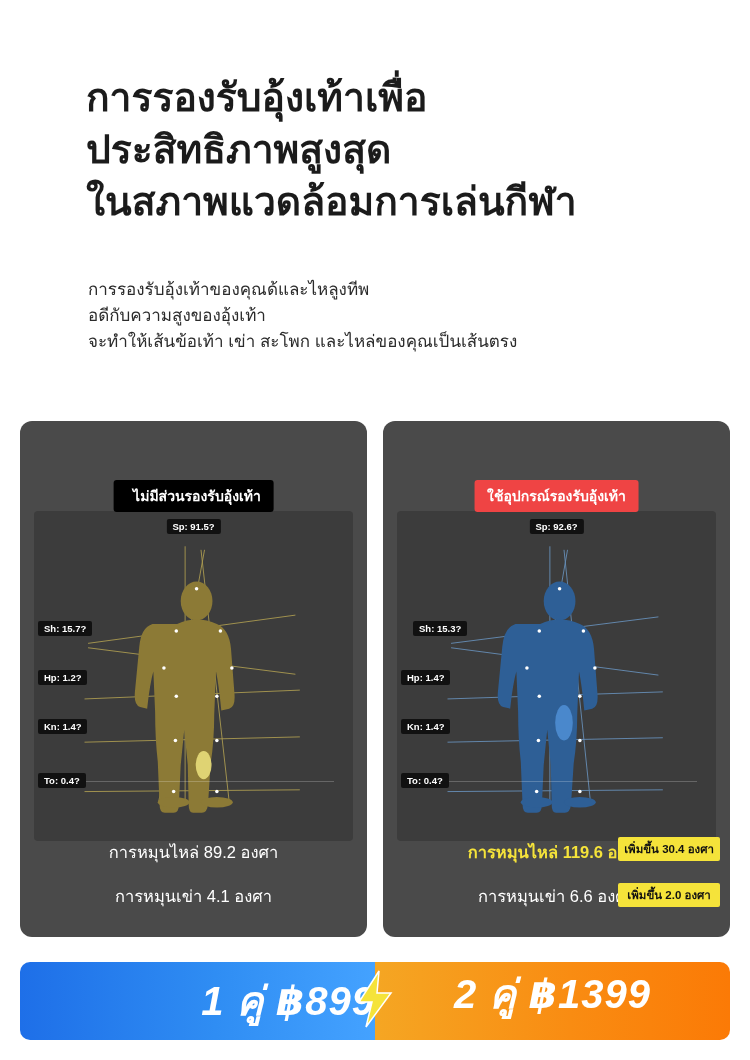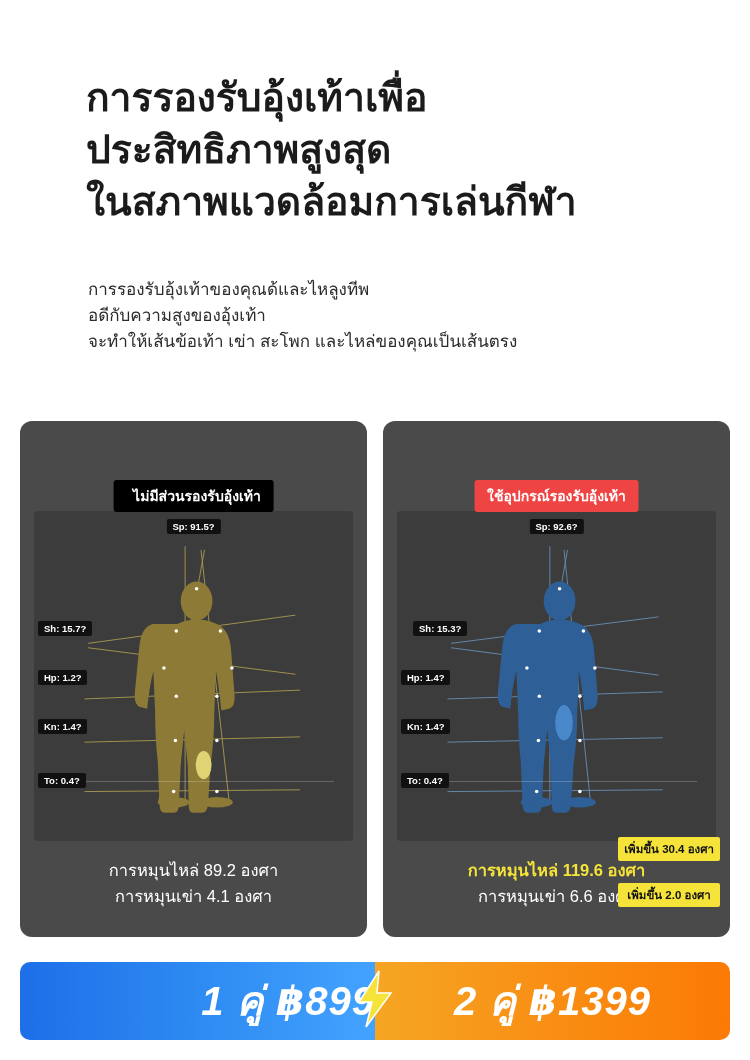--- a/index.html
+++ b/index.html
@@ -129,20 +129,21 @@
     right: 0;
     bottom: 28px;
     text-align: center;
     z-index: 3;
   }
   .caption .cl {
     font-size: 16.5px;
     color: #ffffff;
     line-height: 26px;
     white-space: nowrap;
+    margin-top: 18px;
   }
   .caption .cl.hl { color: #f5e33a; font-weight: bold; }
 
   .badges {
     position: absolute;
     right: 10px;
     bottom: 30px;
     display: flex;
     flex-direction: column;
     gap: 22px;
@@ -174,21 +175,21 @@
     width: 50%;
     background: linear-gradient(90deg, #1e6fe8 0%, #2f8df3 55%, #44a2ff 100%);
     display: flex;
     align-items: center;
     justify-content: flex-end;
   }
   .price-right {
     width: 50%;
     background: linear-gradient(90deg, #f5a623 0%, #f98c12 55%, #fb7a06 100%);
     display: flex;
-    align-items: center;
+    align-items: flex-start;
     justify-content: center;
   }
   .price-text {
     color: #ffffff;
     font-size: 40px;
     font-weight: bold;
     font-style: italic;
     letter-spacing: 1px;
     white-space: nowrap;
   }

